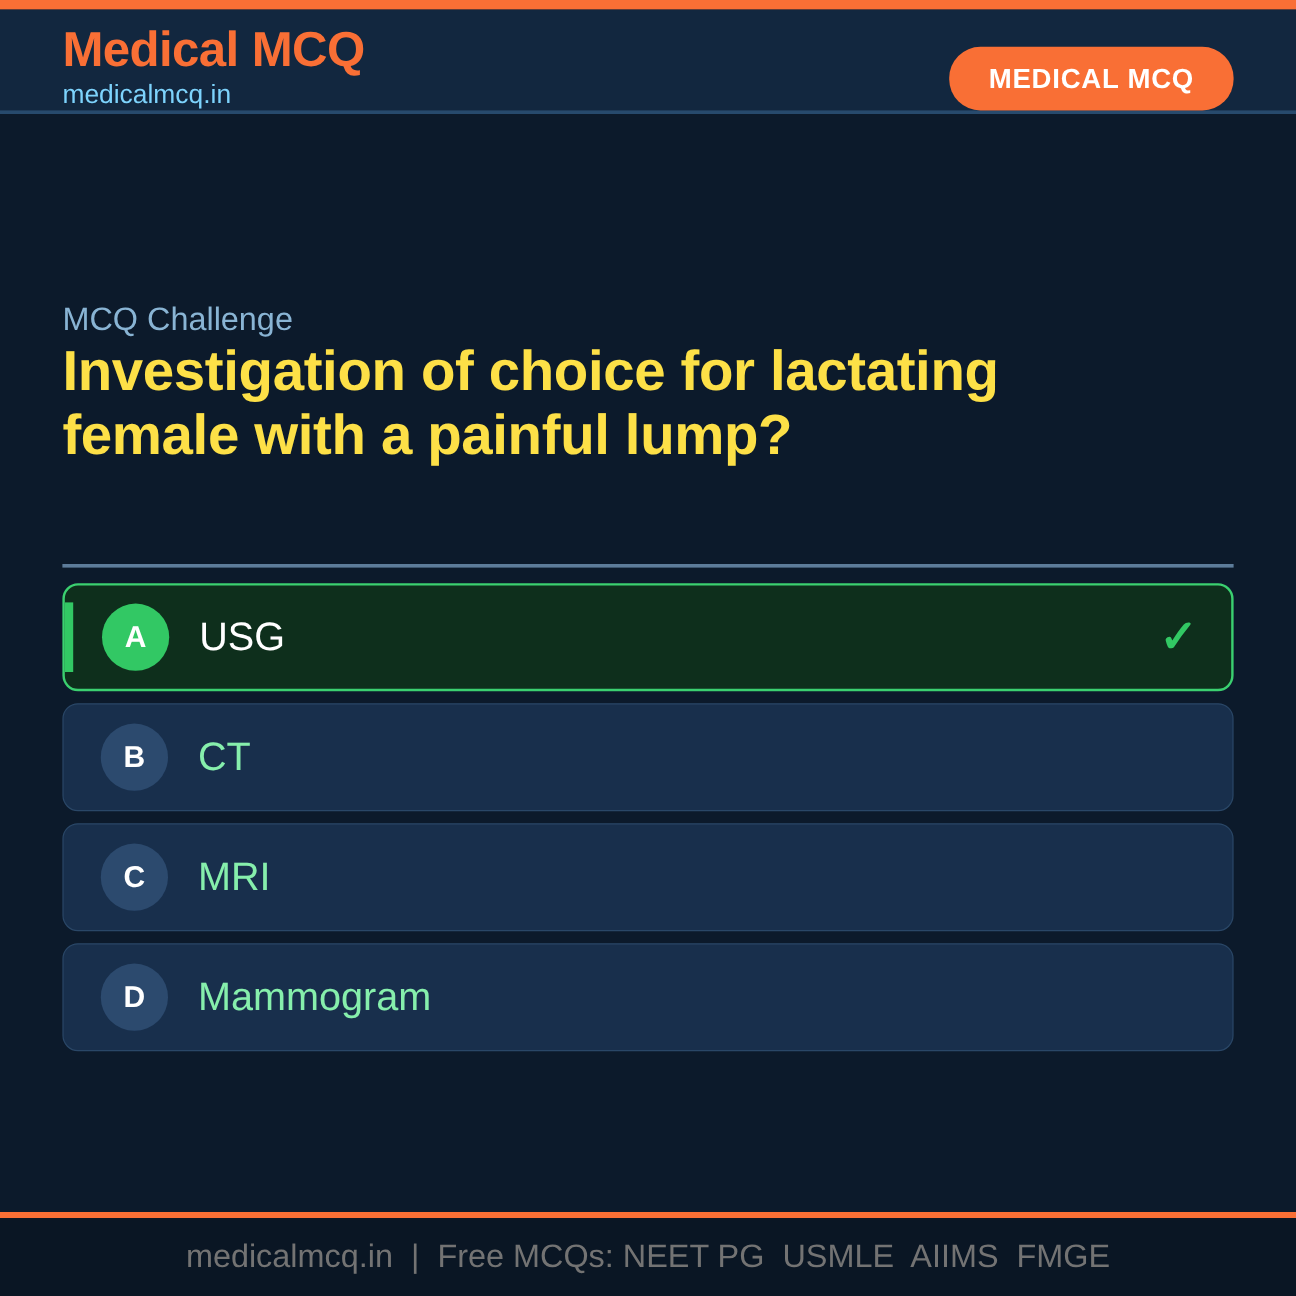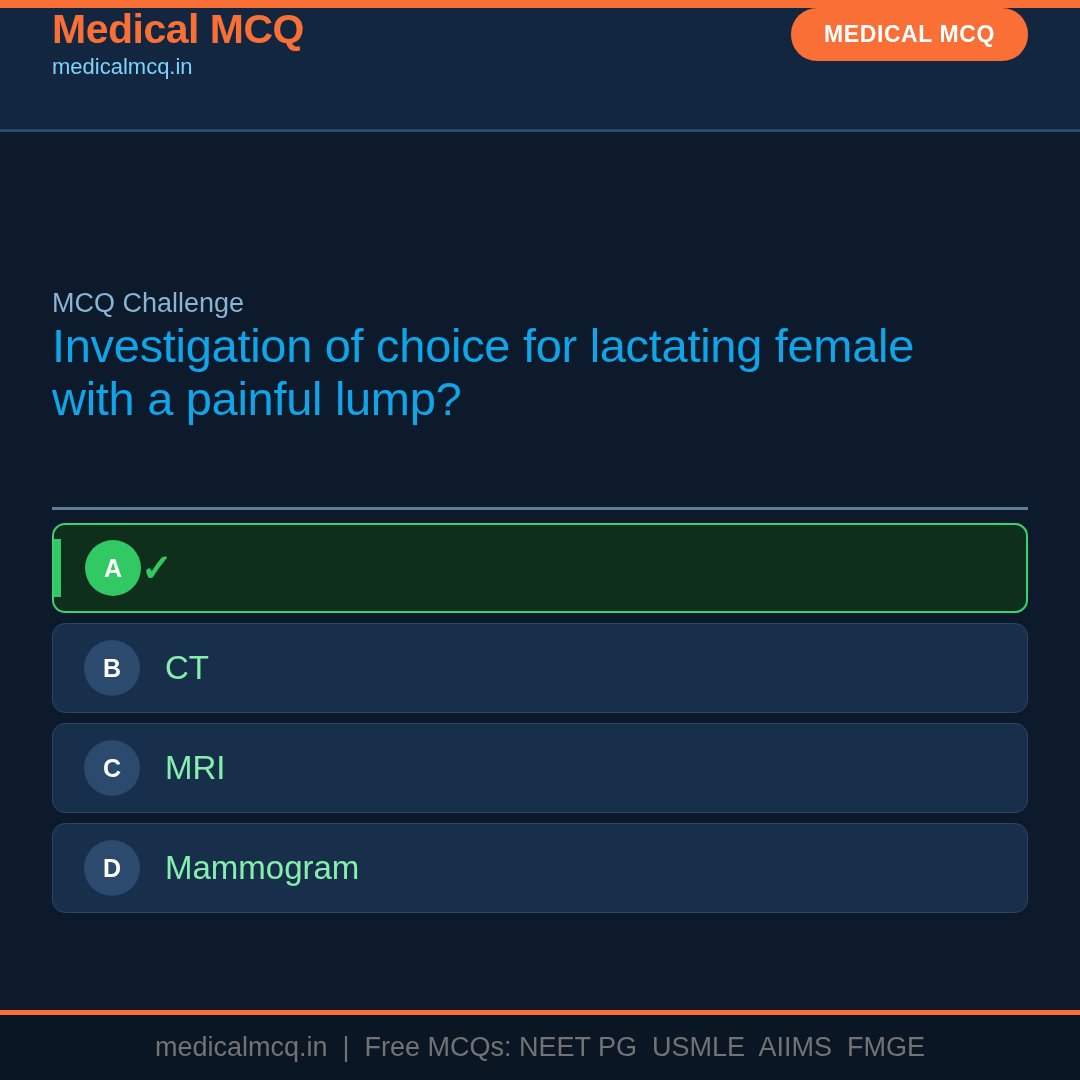--- a/index.html
+++ b/index.html
@@ -21,26 +21,26 @@
   
   .top-strip {
     height:8px;
     width:100%;
     background:#f96f35;
     flex:0 0 auto;
   }
 
   
   .header {
-    height:124px;
+    height:87px;
     background:#12273f;
     border-bottom:3px solid #274a6d;
     flex:0 0 auto;
     display:flex;
-    align-items:flex-start;
+    align-items:flex-end;
     justify-content:space-between;
     padding:0 52px;
     position:relative;
   }
 
   .brand-block { display:flex; flex-direction:column; justify-content:center; }
 
   .brand-title {
     font-size:41px;
     font-weight:bold;
@@ -80,23 +80,23 @@
     position:absolute;
     top:156px;
     left:52px;
   }
 
   .question {
     position:absolute;
     top:188px;
     left:52px;
     width:900px;
-    color:#0ea5e9;
+    color:#fde047;
     font-size:47px;
-    font-weight:normal;
+    font-weight:bold;
     line-height:1.12;
     letter-spacing:-0.3px;
   }
 
   .divider {
     position:absolute;
     top:375px;
     left:52px;
     width:976px;
     height:3px;
@@ -222,20 +222,21 @@
 <div class="main">
   <div class="kicker">MCQ Challenge</div>
   <div class="question">Investigation of choice for lactating female with a painful lump?</div>
   <div class="divider"></div>
 
   <div class="options">
 
     <div class="option correct">
       <div class="accent-bar"></div>
       <div class="badge">A</div>
+      <div class="option-text">USG</div>
       <div class="check-icon">✓</div>
     </div>
 
     <div class="option">
 
       <div class="badge">B</div>
       <div class="option-text">CT</div>
 
     </div>
 

